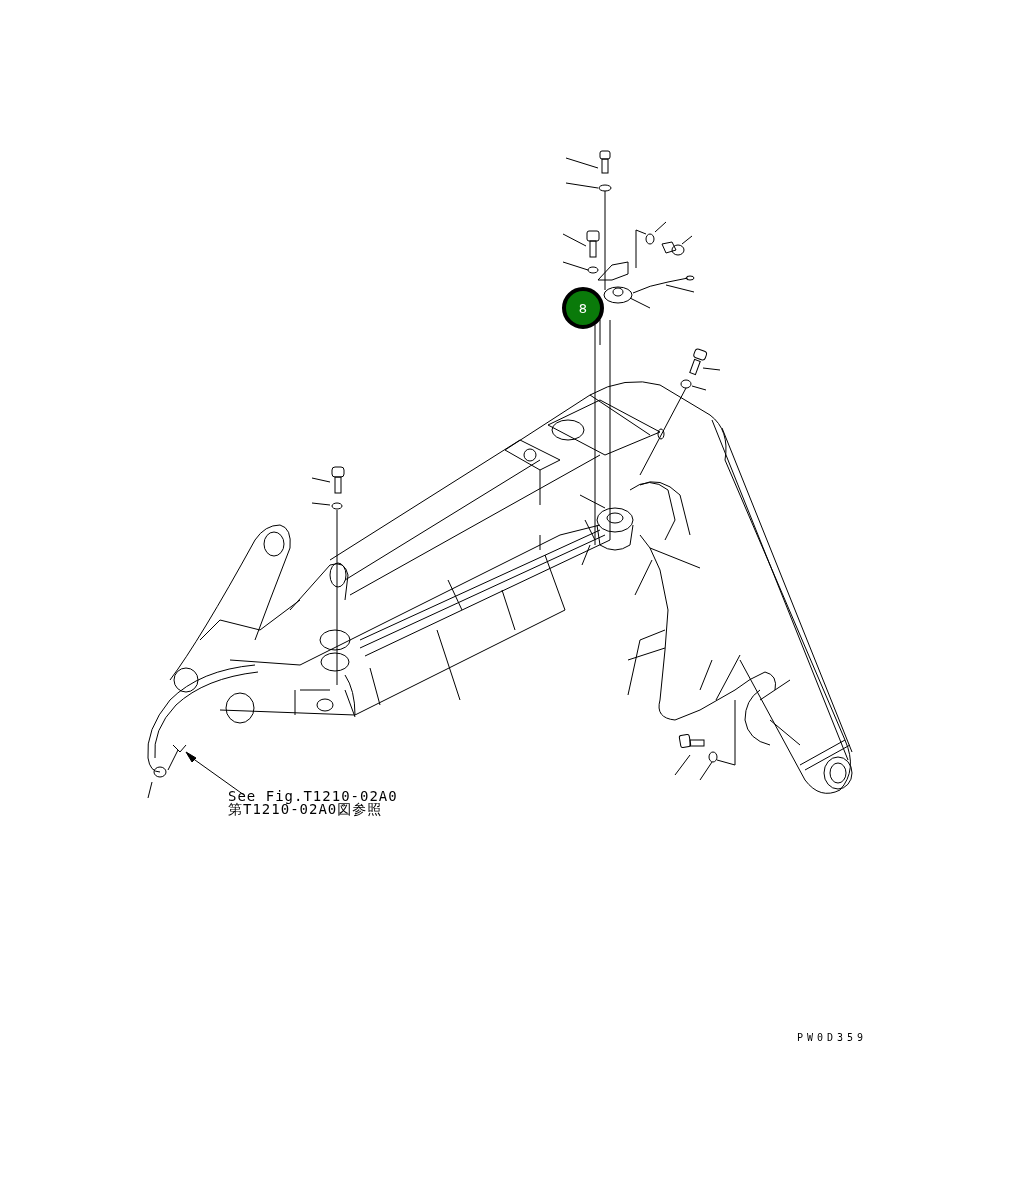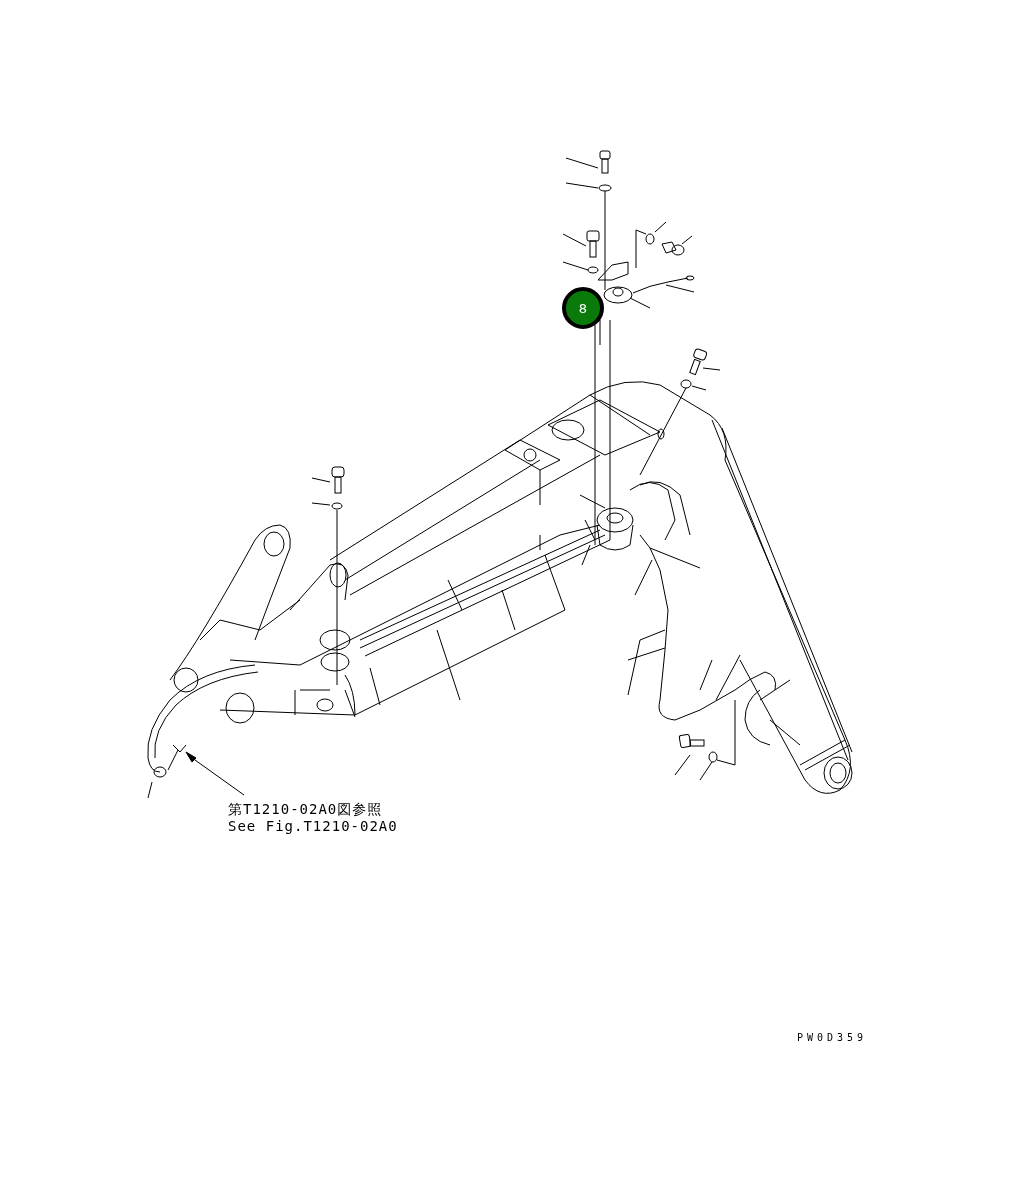--- a/index.html
+++ b/index.html
@@ -182,16 +182,16 @@
       <line x1="188" y1="755" x2="244" y2="795"></line>
       <path d="M186 752 L196 758 L192 762 Z" fill="#000"></path>
     </g>
   </svg>
 
   <div class="marker" style="left:562px; top:287px; background:#0a7a0a;">
     <span>8</span>
   </div>
 
   <div class="ref-text" style="left:212px; top:801px;">第T1210-02A0図参照</div>
-  <div class="ref-text" style="left:212px; top:818px;">See Fig.T1210-02A0</div>
+  <div class="ref-text" style="left:212px; top:788px;">See Fig.T1210-02A0</div>
 
   <div class="code-text" style="left:797px; top:1032px;">PW0D359</div>
 </div>
 
 </body></html>

